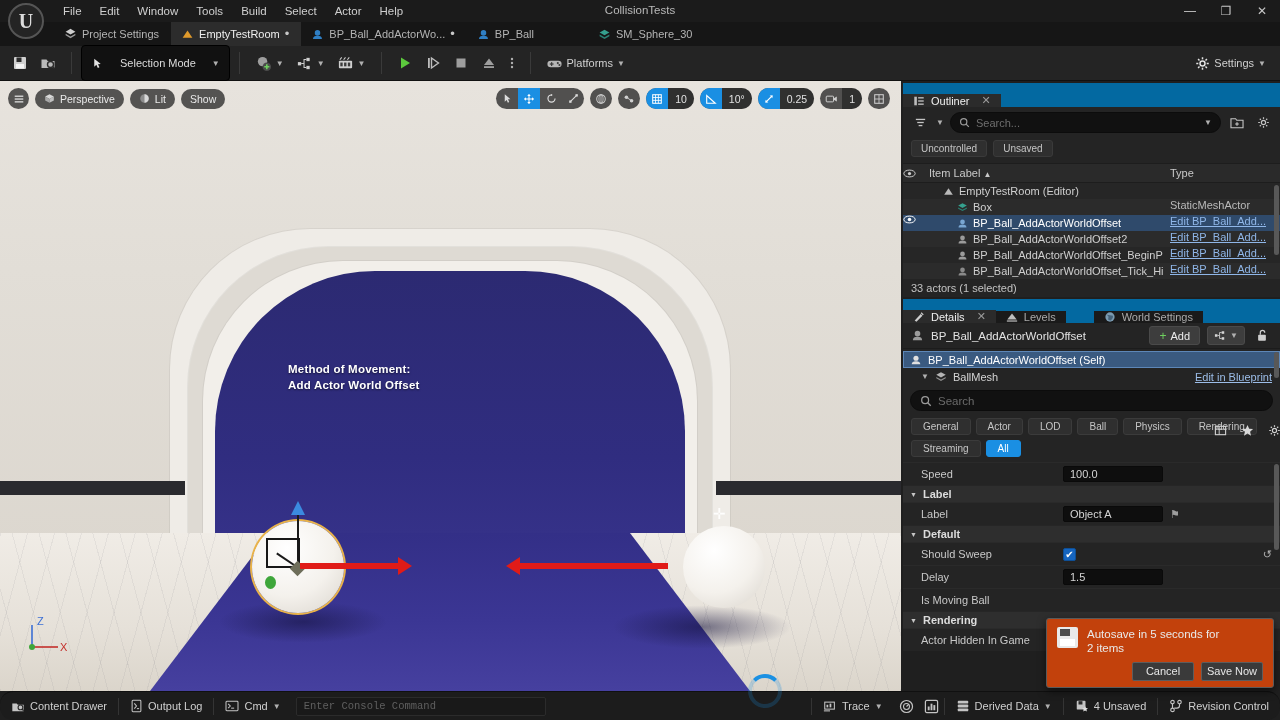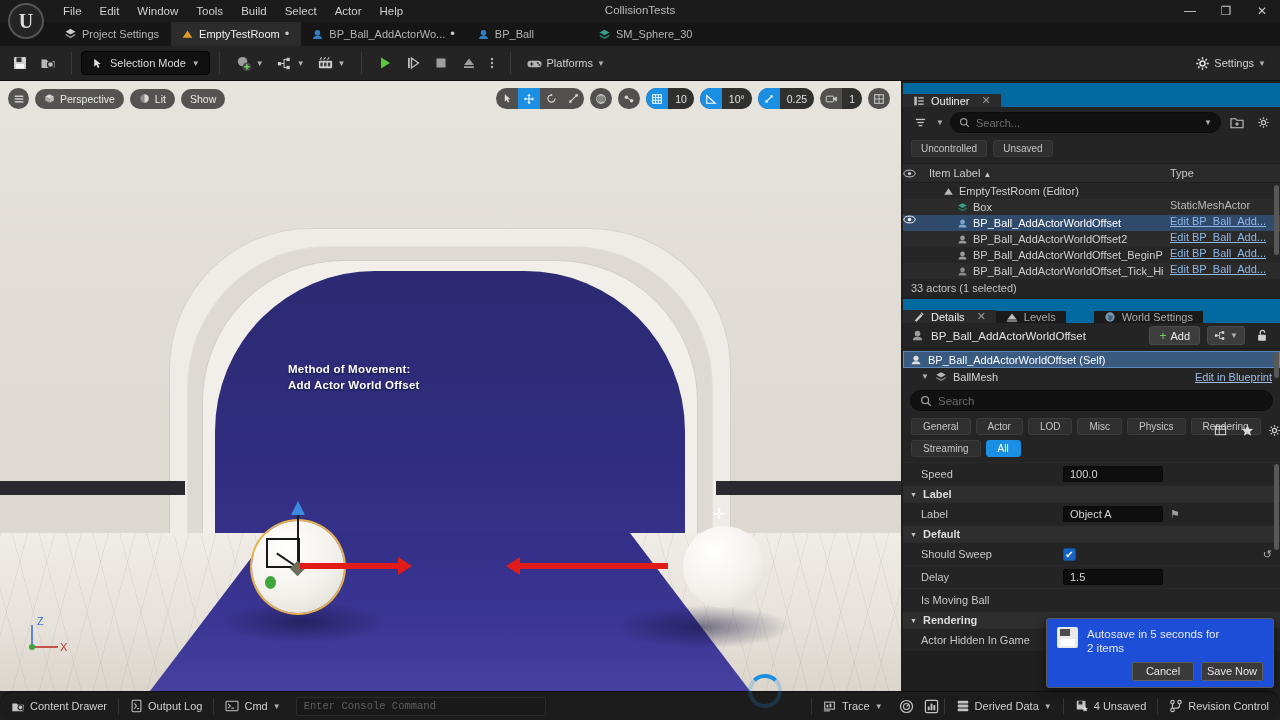--- a/index.html
+++ b/index.html
@@ -60,22 +60,22 @@
     background: #242424; display: flex; align-items: center; border-bottom: 1px solid #111;
   }
   .tb-group { display: flex; align-items: center; height: 100%; padding: 0 6px; }
   .tb-sep { width: 1px; height: 22px; background: #3a3a3a; margin: 0 3px; }
   .tb-btn {
     display: flex; align-items: center; gap: 4px;
     height: 24px; padding: 0 6px; border-radius: 3px;
     font-size: 11px; color: #d0d0d0; cursor: default;
   }
   .tb-pill {
-    display: flex; align-items: center; gap: 6px;
-    height: 24px; padding: 0 9px; border-radius: 4px; background: #111;
+    display: flex; align-items: center; gap: 16px;
+    height: 36px; padding: 0 9px; border-radius: 4px; background: #111;
     font-size: 11px; color: #dcdcdc; border: 1px solid #000;
   }
   .caret { font-size: 8px; color: #b0b0b0; }
   .tb-right { margin-left: auto; display: flex; align-items: center; padding-right: 8px; }
 
   
   .viewport {
     position: absolute; left: 0; top: 81px; width: 901px; height: 610px;
     overflow: hidden; background: #1a1a2e;
   }
@@ -306,21 +306,21 @@
   .revert { margin-left: auto; margin-right: 8px; color: #b3b3b3; font-size: 11px; }
   .flag-ic { color: #9e9e9e; font-size: 11px; }
 
   .scroll-v {
     position: absolute; right: 1px; width: 5px; border-radius: 3px; background: #585858;
   }
 
   
   .toast {
     position: absolute; left: 1046px; top: 618px; width: 228px; height: 70px;
-    background: #1d4ed8; border: 1px solid #5a5a5a; border-radius: 3px;
+    background: #c2410c; border: 1px solid #5a5a5a; border-radius: 3px;
     box-shadow: 0 3px 9px rgba(0,0,0,.55); z-index: 40; padding: 8px 10px;
   }
   .toast-top { display: flex; gap: 9px; }
   .toast-ic {
     width: 21px; height: 21px; flex: 0 0 21px; background: #e9e9e9; border-radius: 2px;
     position: relative;
   }
   .toast-ic:before {
     content:''; position: absolute; left: 3px; top: 2px; width: 10px; height: 7px; background: #4b4b4b;
   }
@@ -959,21 +959,21 @@
             <line x1="9" y1="9" x2="12.5" y2="12.5" stroke="#9b9b9b" stroke-width="1.6"></line>
           </svg>
         <span class="ph">Search</span>
       </div>
       <div style="display:flex;align-items:center;gap:8px;position:absolute;right:10px;top:calc(100% - 0px)"></div>
 
       <div class="cat-row" style="position:relative;">
         <div class="cat">General</div>
         <div class="cat">Actor</div>
         <div class="cat">LOD</div>
-        <div class="cat">Misc</div>
+        <div class="cat">Ball</div>
         <div class="cat">Physics</div>
         <div class="cat">Rendering</div>
         <div class="cat">Streaming</div>
         <div class="cat on">All</div>
       </div>
 
       <div style="position:relative;">
         <div class="prop-row">
           <div class="k">Speed</div>
           <div class="v">

